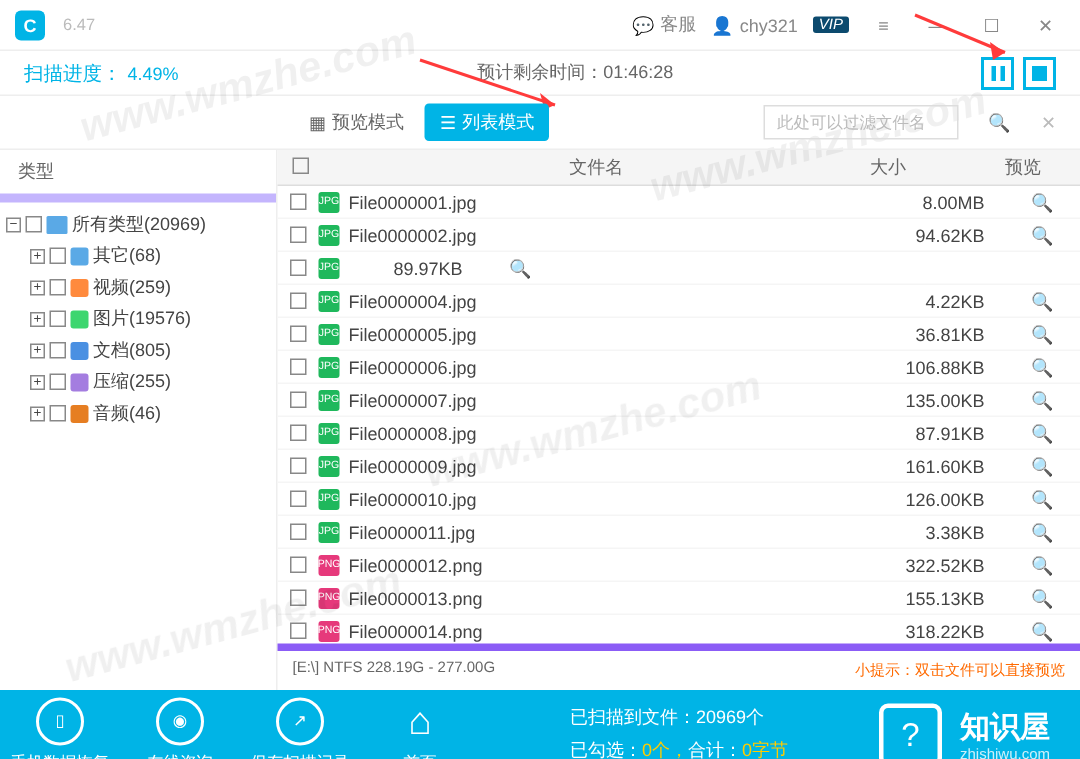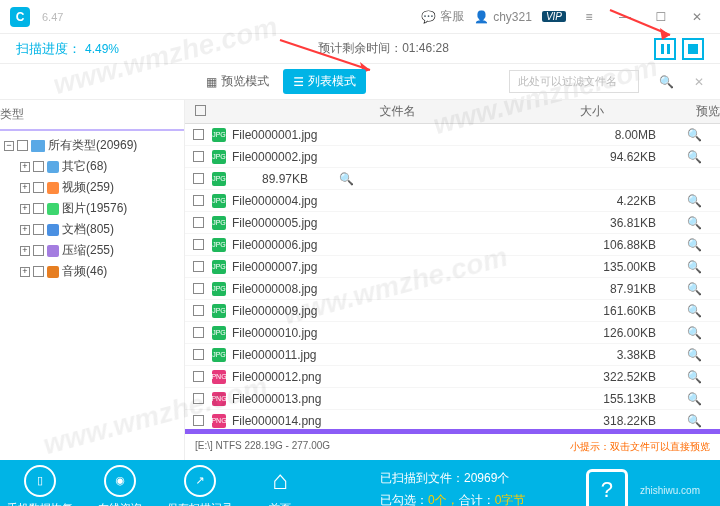--- a/index.html
+++ b/index.html
@@ -21,34 +21,34 @@
 .pause-ico span{width:3px;height:10px;background:#00b4e6}
 .stop-ico{width:10px;height:10px;background:#00b4e6}
 .modebar{height:36px;display:flex;align-items:center;padding:0 16px;border-bottom:1px solid #eee;position:relative}
 .mode-wrap{margin-left:180px;display:flex;gap:4px}
 .mode-btn{display:flex;align-items:center;gap:4px;padding:4px 10px;cursor:pointer;color:#666;border-radius:3px}
 .mode-btn.active{background:#00b4e6;color:#fff}
 .search-wrap{margin-left:auto;display:flex;align-items:center;gap:20px;color:#bbb}
 .search-box{border:1px solid #ddd;padding:3px 8px;color:#bbb;font-size:11px;width:130px}
 .main{display:flex;height:360px}
 .sidebar{width:185px;border-right:1px solid #eee;overflow:auto}
-.tab-hdr{padding:6px 0;border-bottom:2px solid #c4b5fd;color:#666}
+.tab-hdr{padding:6px 12px;border-bottom:6px solid #c4b5fd;color:#666}
 .tree{padding:4px}
 .tree-item{display:flex;align-items:center;padding:2px 0;gap:3px;color:#444;cursor:pointer}
 .tree-item.child{padding-left:16px}
 .expander{width:10px;height:10px;border:1px solid #888;display:flex;align-items:center;justify-content:center;font-size:9px;line-height:1}
 .chk{width:11px;height:11px;border:1px solid #888}
 .folder-ico{width:14px;height:12px;background:#5aa9e6;border-radius:1px}
 .cat-ico{width:12px;height:12px;border-radius:2px}
 .content{flex:1;display:flex;flex-direction:column}
 .tbl-hdr{display:flex;background:#f5f5f5;border-bottom:1px solid #ddd;height:24px;align-items:center;color:#666}
 .col-chk{width:30px;text-align:center}
 .col-name{flex:1;text-align:center}
 .col-size{width:90px;}
-.col-prev{width:50px;text-align:right}
+.col-prev{width:50px;text-align:left}
 .tbl-body{flex:1;overflow:auto}
 .row{display:flex;align-items:center;height:22px;color:#444;border-bottom:1px solid #f5f5f5}
 .row .chk{margin:0 8px}
 .file-ico{width:14px;height:14px;border-radius:2px;margin-right:6px;display:flex;align-items:center;justify-content:center;color:#fff;font-size:7px}
 .file-ico.jpg{background:#1fb85c}
 .file-ico.png{background:#e6397b}
 .fn{flex:1}
 .sz{width:90px;text-align:right;padding-right:14px}
 .mag{width:50px;text-align:center;cursor:pointer;color:#666}
 .diskinfo{padding:6px 10px;color:#666;border-top:5px solid #8b5cf6;display:flex;font-size:10px}
@@ -303,16 +303,17 @@
       <div class="bb-ico" style="border:none;font-size:26px">⌂</div>
       <span>首页</span>
     </div>
   <div class="bb-stats">
     <div><span>已扫描到文件：</span><span>20969个</span></div>
     <div><span>已勾选：</span><span class="orange">0个，</span><span>合计：</span><span class="orange">0字节</span></div>
   </div>
   <div class="brand">
     <div class="brand-ico">?</div>
     <div>
+        <div class="brand-txt">知识屋</div>
         <div class="brand-sub">zhishiwu.com</div>
       </div>
   </div>
 </div>
 
 </body></html>

